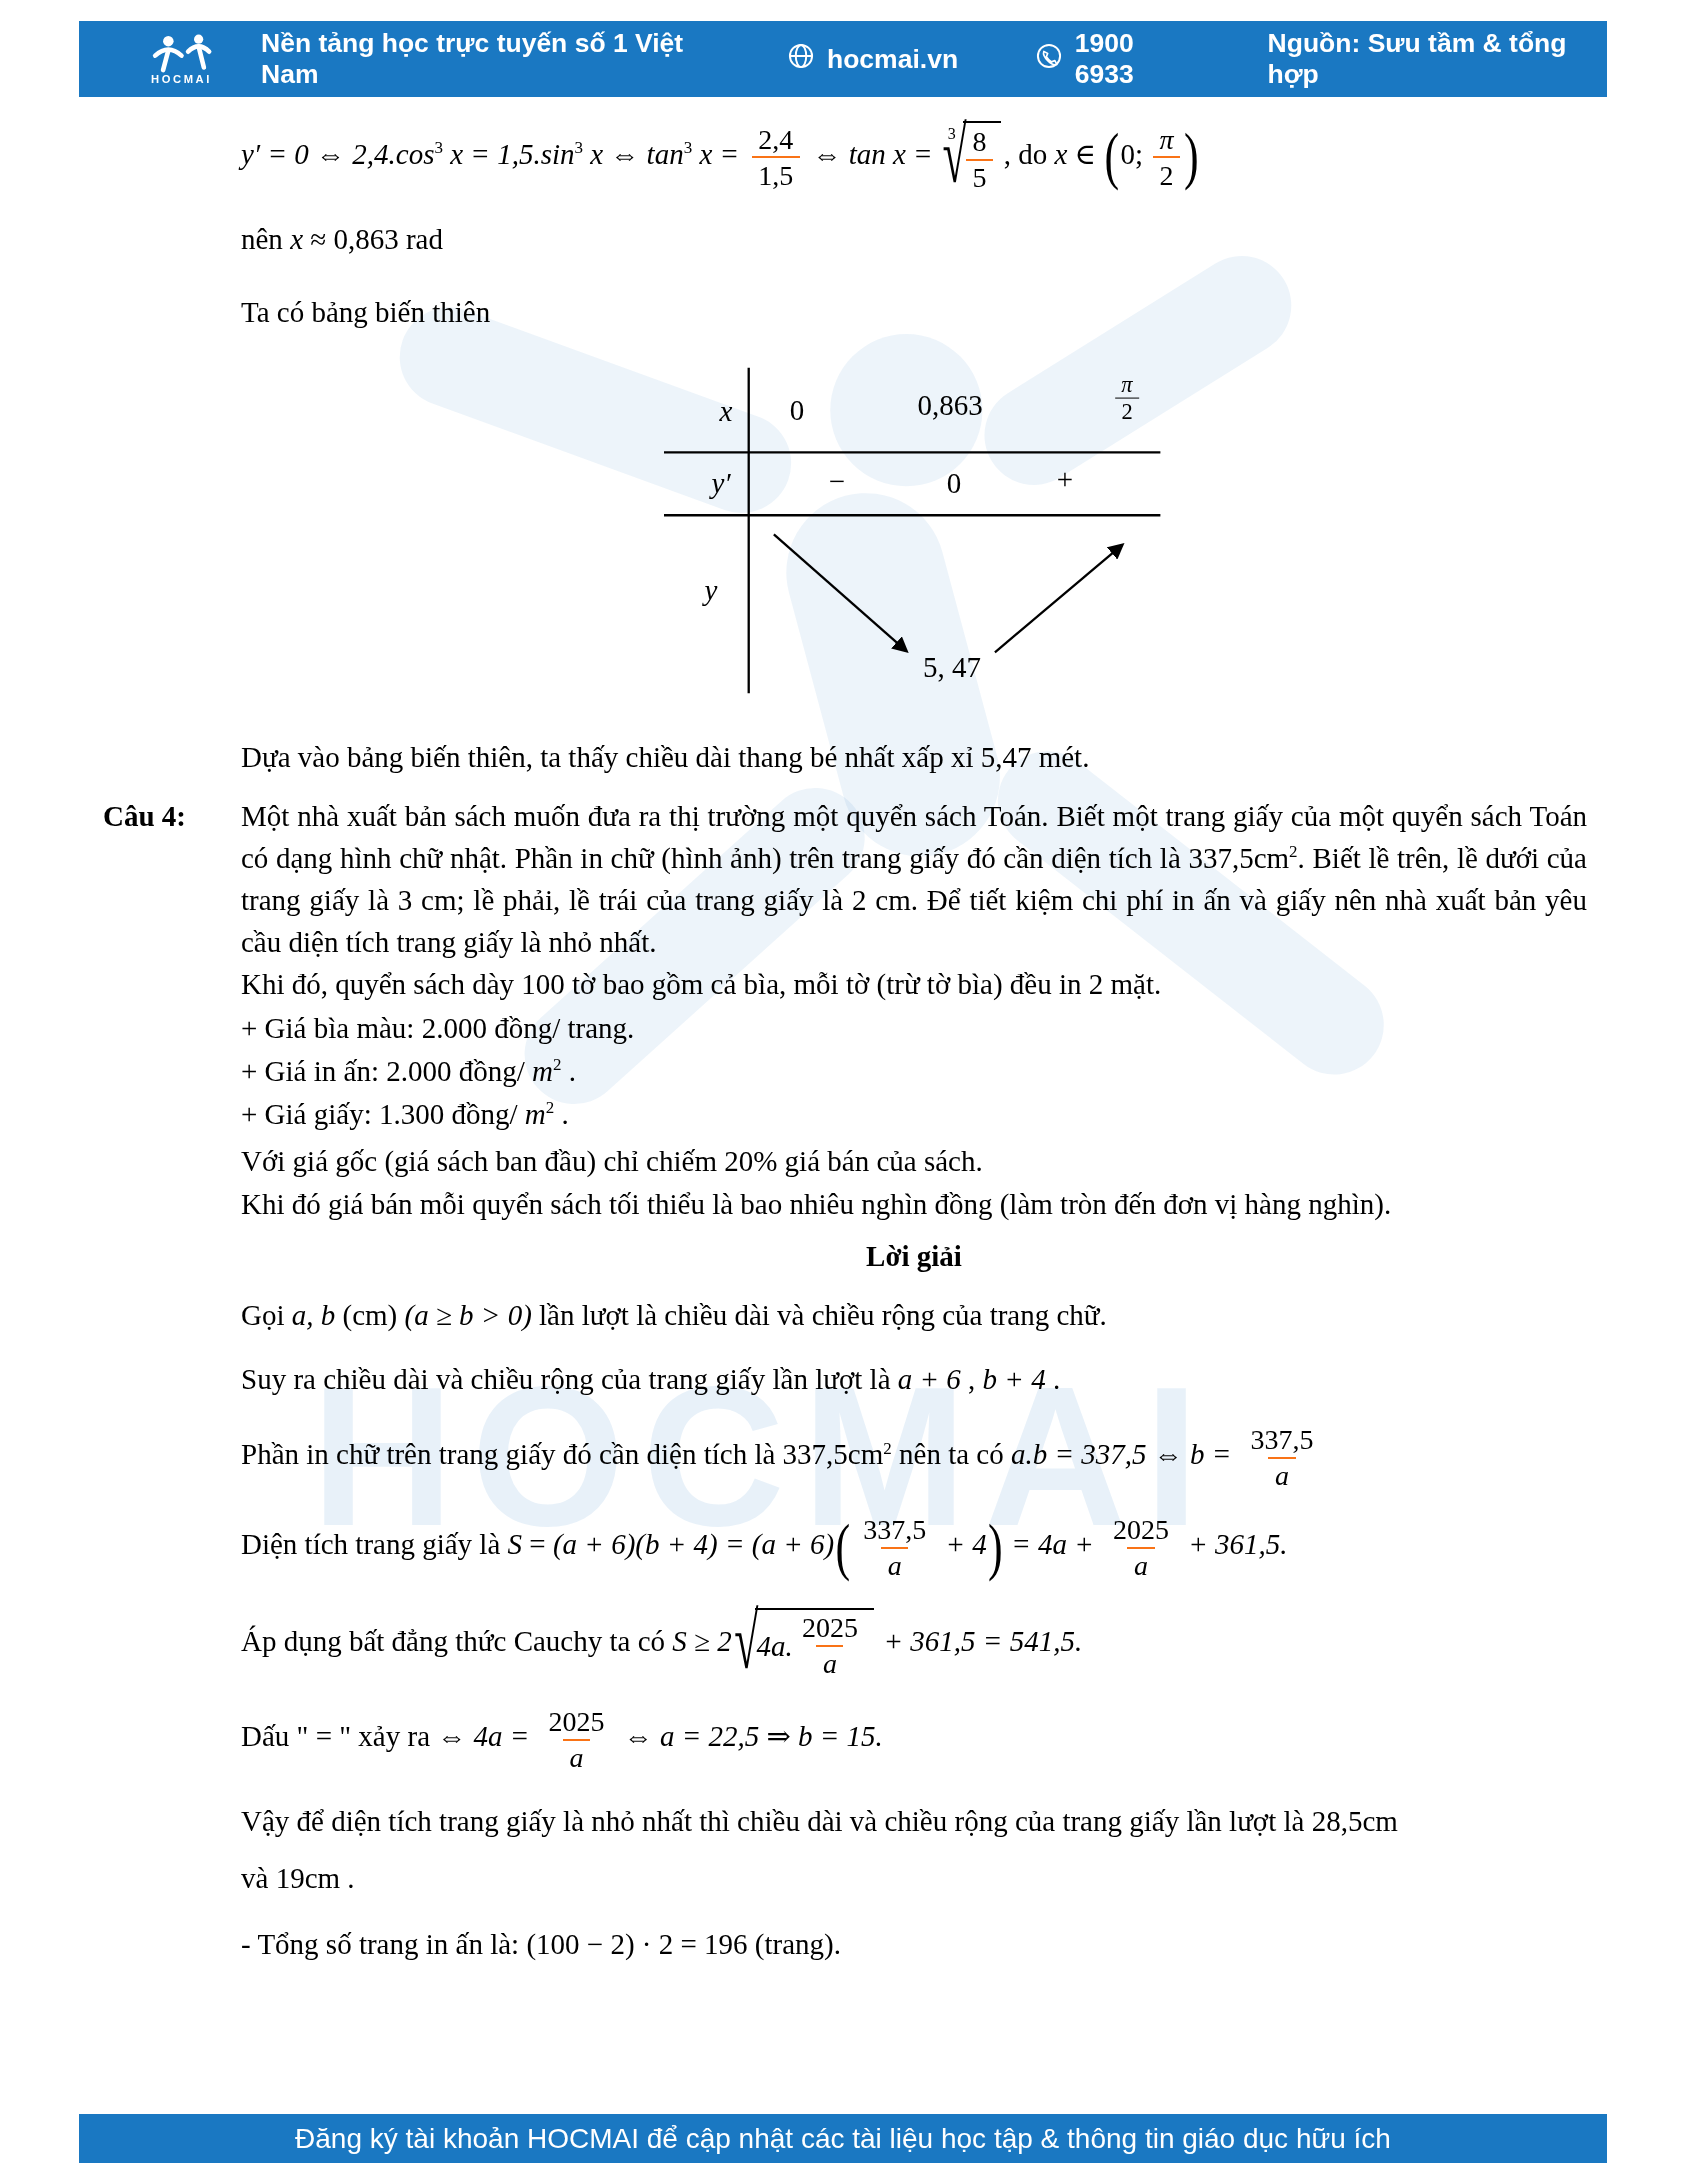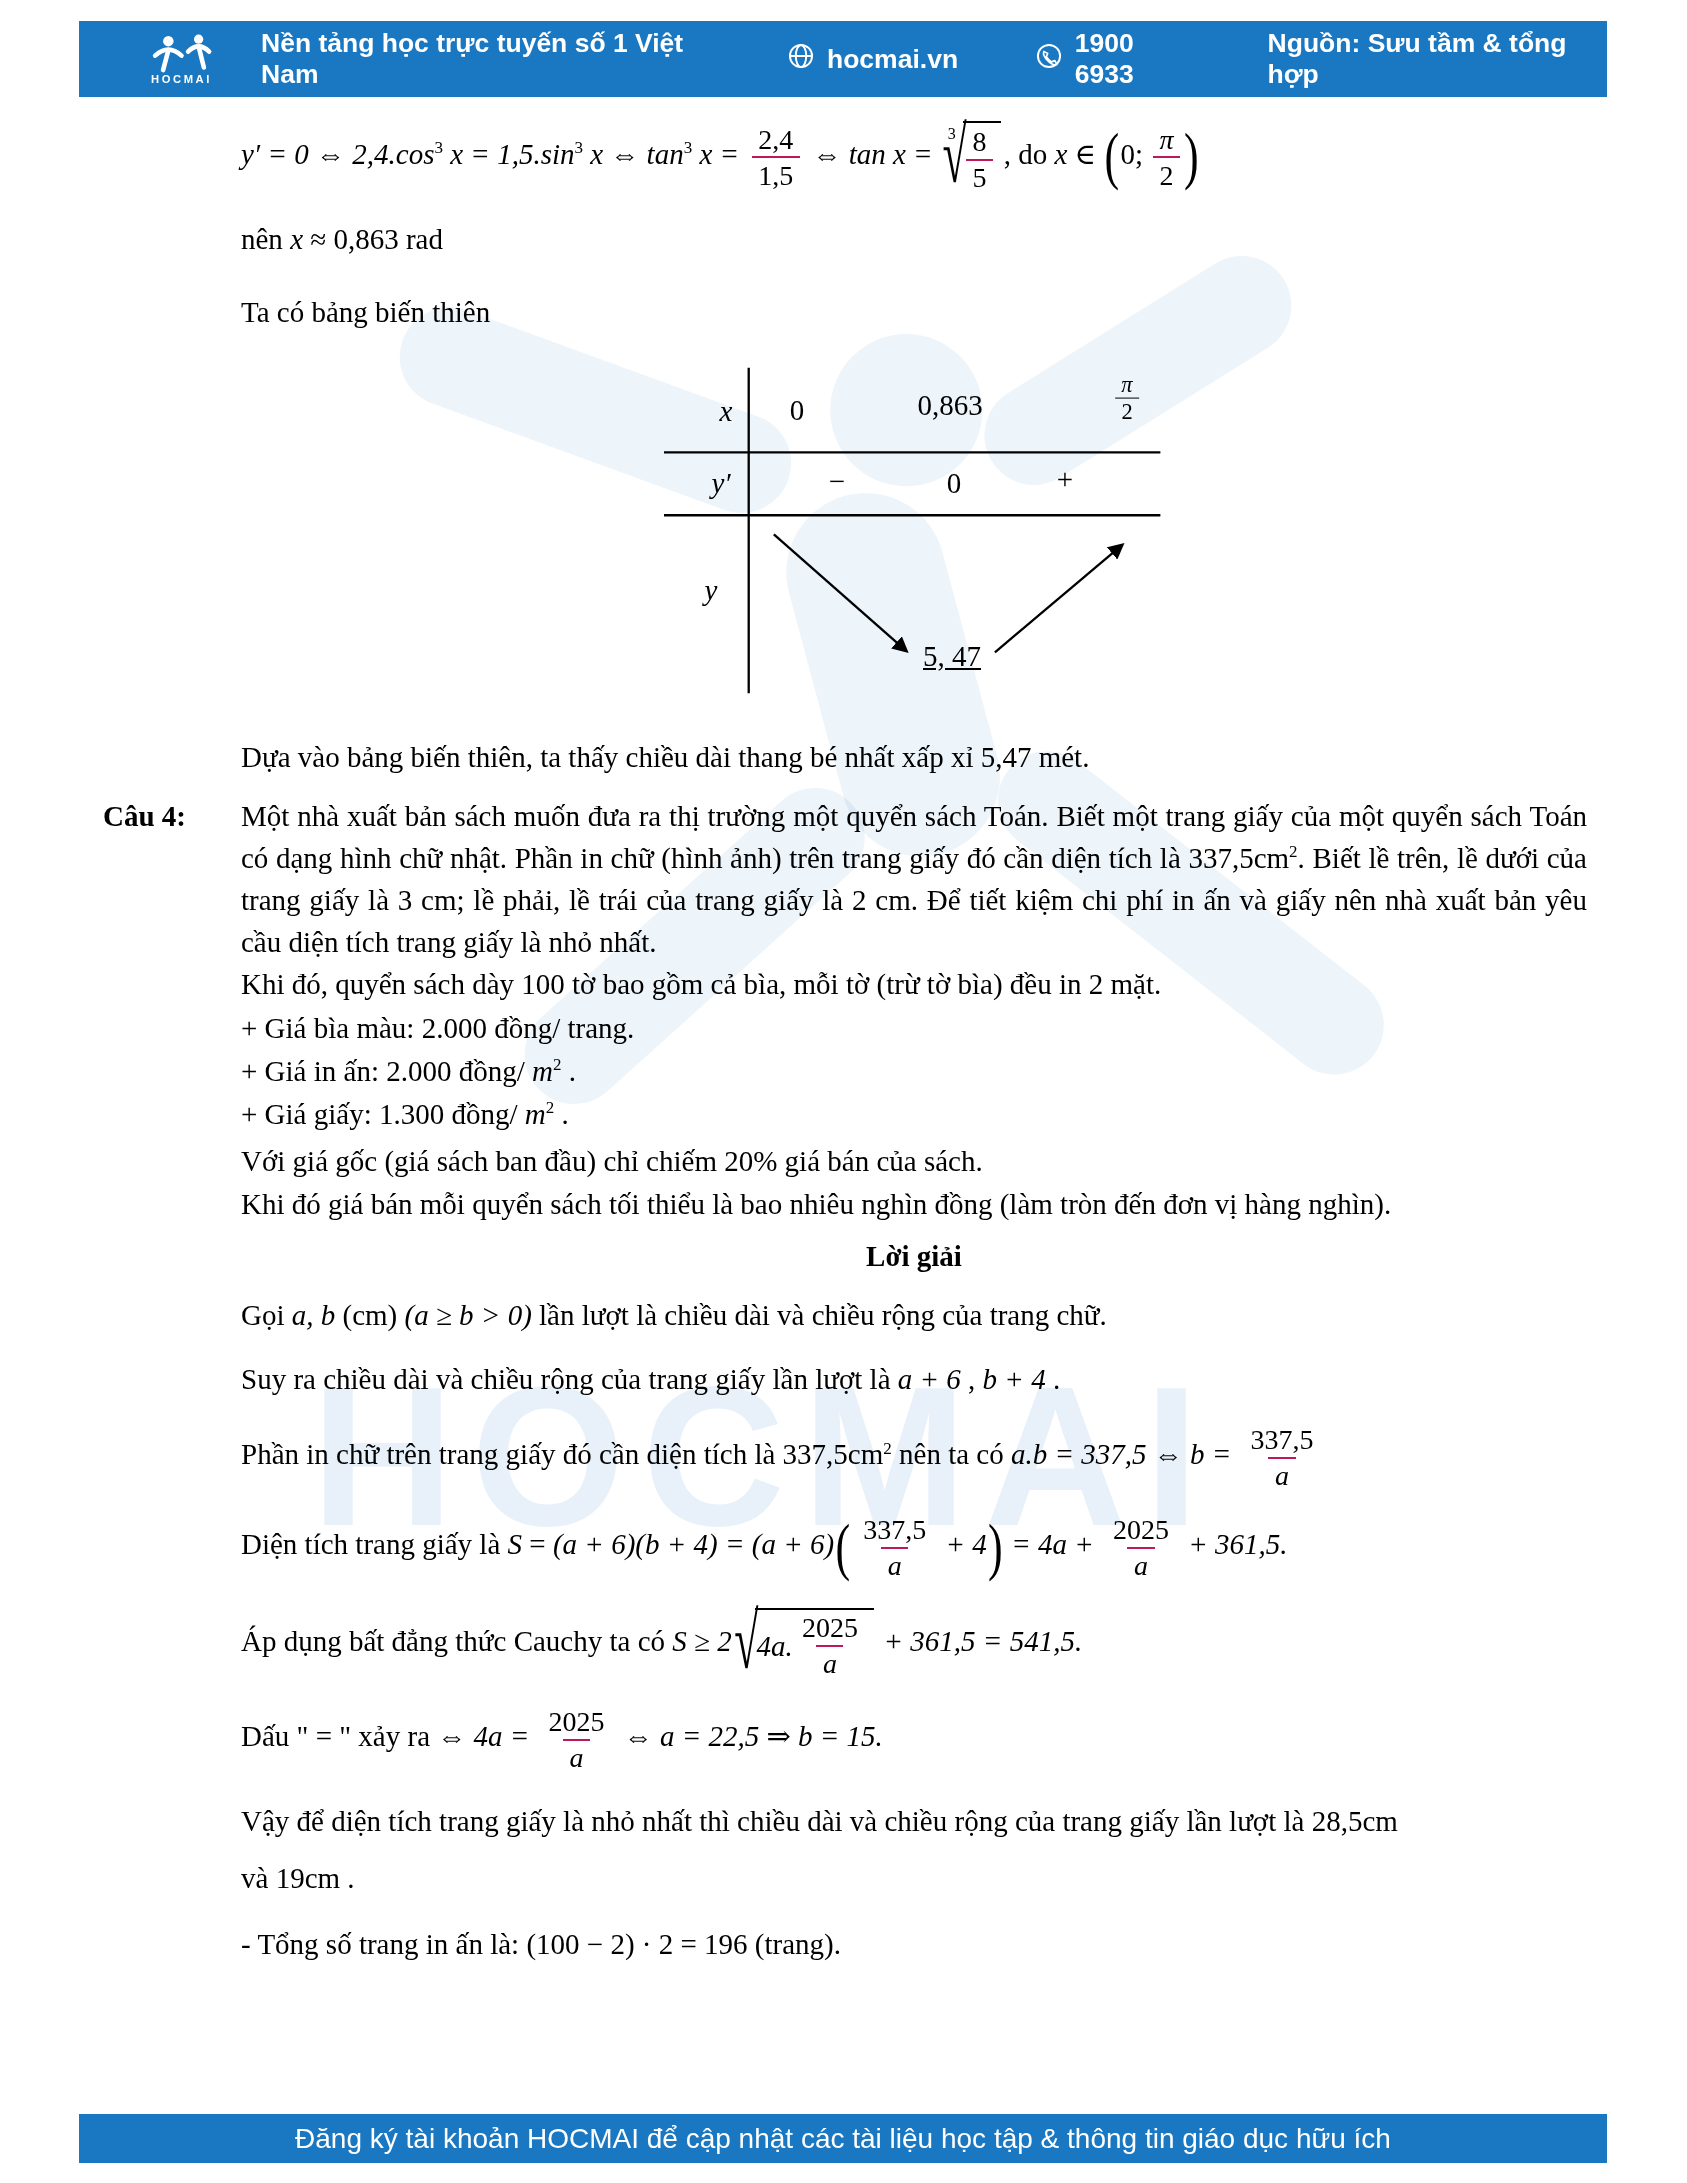--- a/index.html
+++ b/index.html
@@ -35,21 +35,21 @@
   .qlabel { position:absolute; left:-138px; top:0; font-weight:700; }
   .qwrap { position:relative; }
 
   
   .m { font-style:italic; }
   .u { font-style:normal; }
   sup.e { font-size:17px; line-height:0; vertical-align:super; font-style:normal; }
   .frac { display:inline-flex; flex-direction:column; align-items:center; vertical-align:middle;
           margin:0 5.3px; line-height:1.12; font-size:28px; }
   .frac .fn { padding:0 6.6px 1.3px; }
-  .frac .fd { border-top:2px solid #be185d; padding:1.3px 6.6px 0; }
+  .frac .fd { border-top:2px solid #f97316; padding:1.3px 6.6px 0; }
   .frac.fs { font-size:22.5px; margin:0 2.6px; line-height:1.05; }
   .frac.fs .fd { border-top:1.3px solid #000; }
   .rt { display:inline-flex; align-items:center; vertical-align:middle; position:relative; margin:0 2.6px; }
   .rt .ridx { position:absolute; left:5.3px; top:-8px; font-size:16px; font-style:normal; z-index:1; }
   .rt .rsign { font-size:44px; line-height:0.8; transform:scaleY(1.8); transform-origin:60% 55%;
                font-style:normal; display:inline-block; }
   .rt .rbody { display:inline-flex; align-items:center; border-top:2px solid #000;
                padding:2.6px 6.6px 0 1.3px; margin-left:-3.3px; }
   .bp { display:inline-block; font-size:44px; line-height:1; transform:scaleY(1.45);
         vertical-align:middle; font-style:normal; padding:0 1.3px; }
@@ -168,21 +168,21 @@
       <div class="bc" style="left:286px; top:40px;">0,863</div>
       <div class="bc" style="left:463px; top:33px;"><span class="frac fs">
             <span class="fn m">π</span>
             <span class="fd">2</span>
           </span></div>
       <div class="bc m" style="left:57px; top:118px;">y′</div>
       <div class="bc" style="left:173px; top:116px;">−</div>
       <div class="bc" style="left:290px; top:118px;">0</div>
       <div class="bc" style="left:401px; top:114px;">+</div>
       <div class="bc m" style="left:47px; top:225px;">y</div>
-      <div class="bc" style="left:288px; top:291px;text-decoration:underline;">5, 47</div>
+      <div class="bc" style="left:288px; top:302px;">5, 47</div>
     </div>
 
     <div class="block" style="margin-top:40px;">
       <span class="u">Dựa vào bảng biến thiên, ta thấy chiều dài thang bé nhất xấp xỉ 5,47 mét.</span>
     </div>
 
     <div class="block just qwrap" style="margin-top:17px;">
       <span class="qlabel">Câu 4:</span>
       <span class="u">Một nhà xuất bản sách muốn đưa ra thị trường một quyển sách Toán. Biết một trang giấy của một quyển sách Toán có dạng hình chữ nhật. Phần in chữ (hình ảnh) trên trang giấy đó cần diện tích là </span><span class="u">337,5cm</span><sup class="e">2</sup><span class="u">. Biết lề trên, lề dưới của trang giấy là 3 cm; lề phải, lề trái của trang giấy là 2 cm. Để tiết kiệm chi phí in ấn và giấy nên nhà xuất bản yêu cầu diện tích trang giấy là nhỏ nhất.</span>
     </div>

